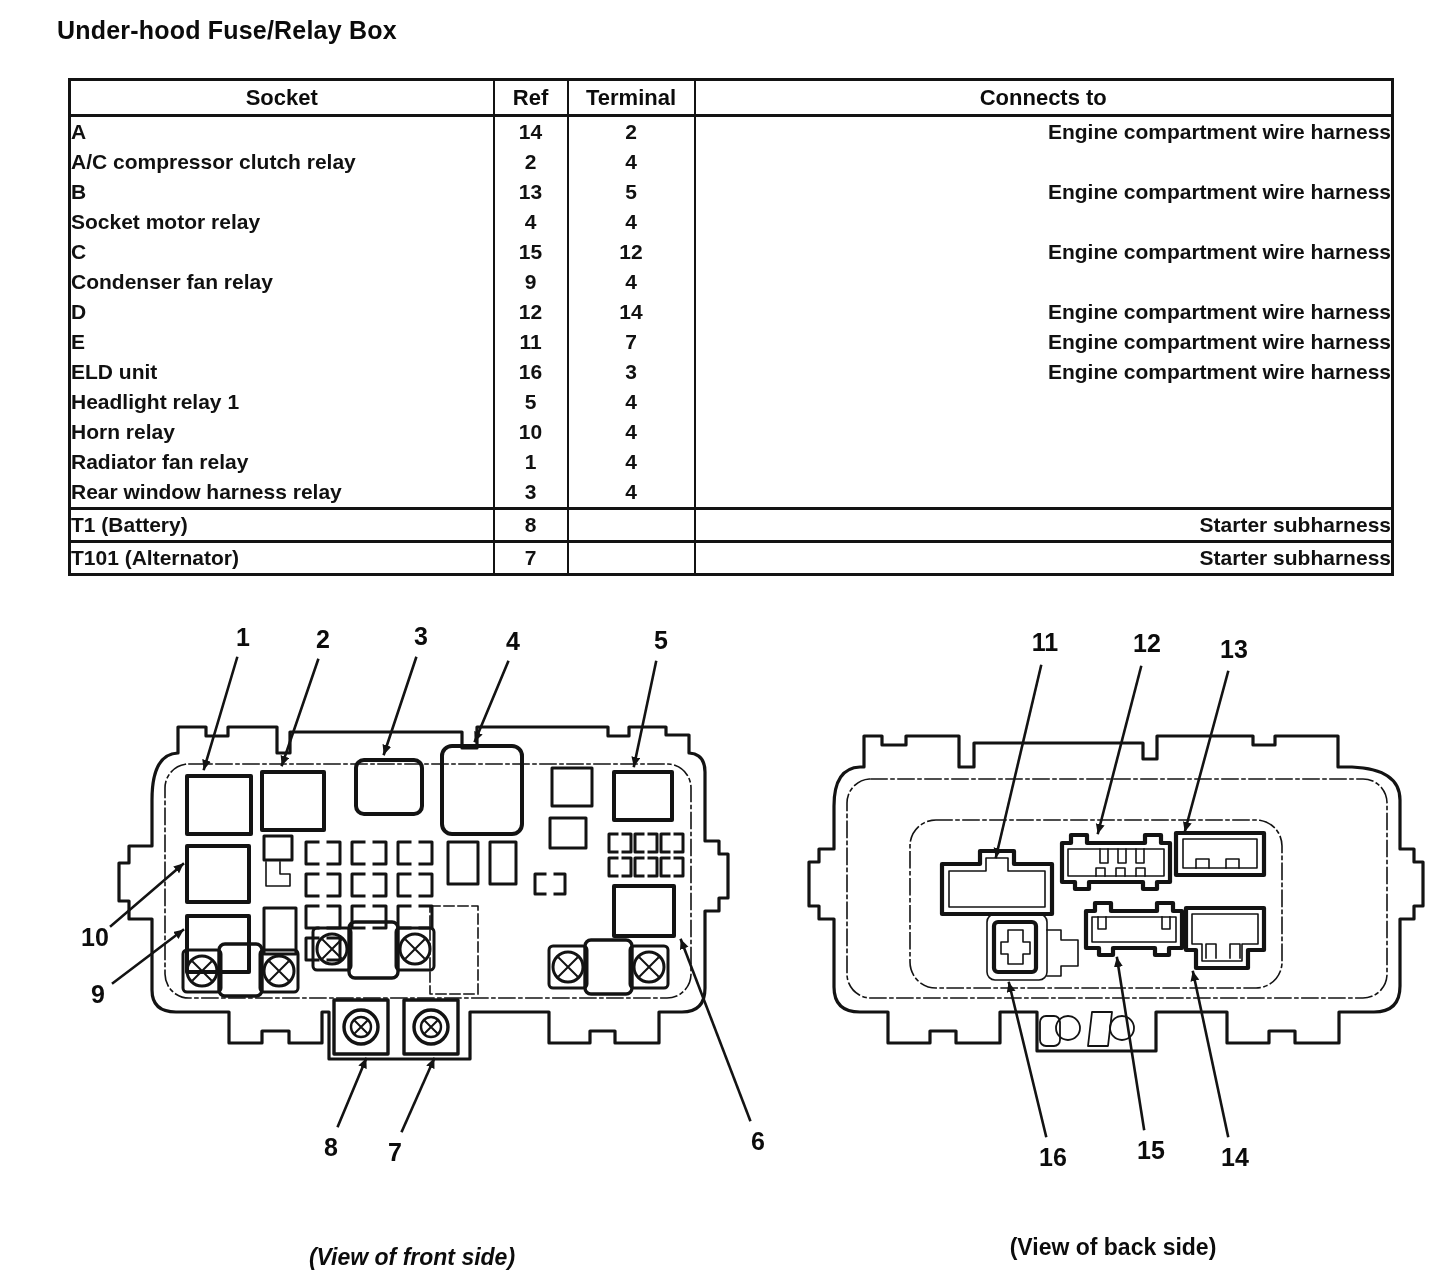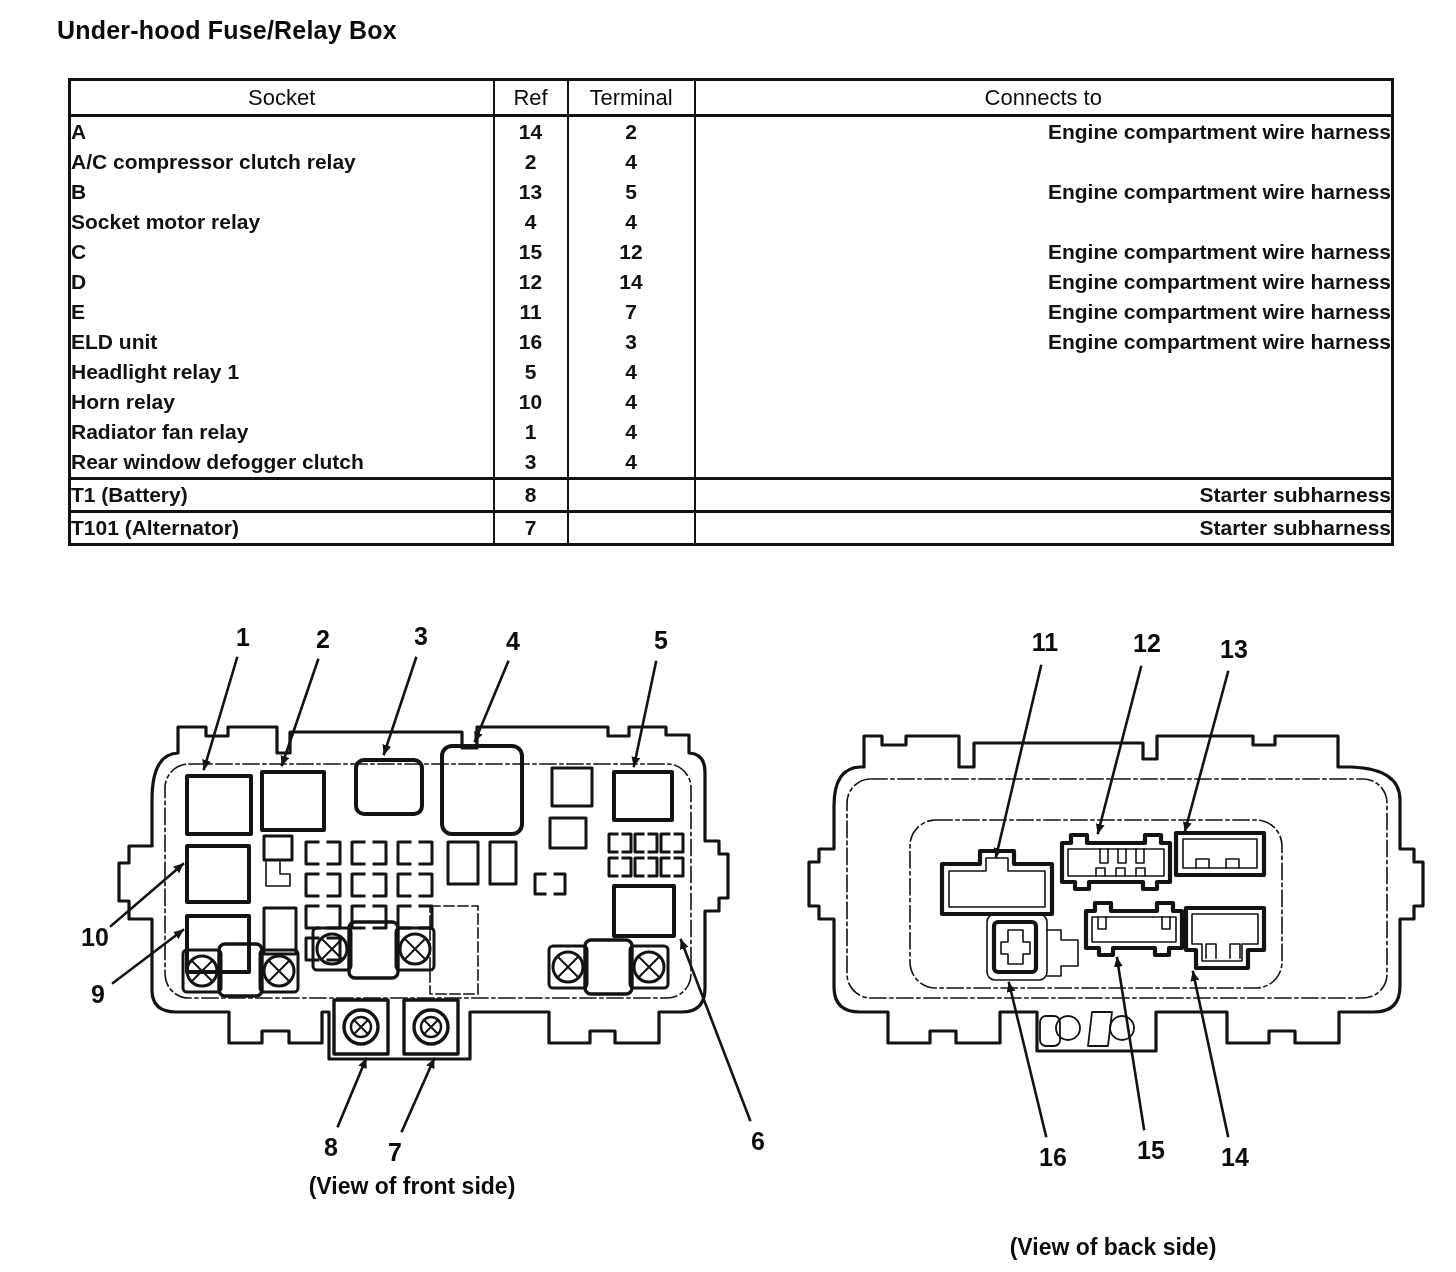--- a/index.html
+++ b/index.html
@@ -11,21 +11,21 @@
   .page-title{
     position:absolute;left:57px;top:16px;
     font-size:25px;font-weight:bold;letter-spacing:.2px;color:#0b0b0b;
   }
   table.fuse{
     position:absolute;left:68px;top:78px;width:1323px;
     border-collapse:collapse;table-layout:fixed;
     border:3px solid #131313;
   }
   table.fuse th{
-    height:33px;font-size:22px;font-weight:normal;text-align:center;
+    height:33px;font-size:22px;font-weight:bold;text-align:center;
     border-bottom:3px solid #131313;padding:0;color:#0c0c0c;
   }
   table.fuse td{
     height:30px;font-size:21px;font-weight:bold;padding:0;line-height:1.02;
     color:#111;white-space:nowrap;overflow:hidden;
   }
   .col-socket{width:424px;}
   .col-ref{width:74px;}
   .col-terminal{width:127px;}
   .col-connects{width:698px;}
@@ -34,21 +34,21 @@
   td.terminal{text-align:center;}
   td.connects{text-align:right;padding-left:15px;}
   th.ref,td.ref,th.terminal,td.terminal,th.connects,td.connects{
     border-left:2px solid #131313;
   }
   tr.sep td{border-top:3px solid #131313;}
   .diagram-caption{
     position:absolute;font-size:23px;font-weight:bold;color:#0c0c0c;
     transform:translateX(-50%);white-space:nowrap;
   }
-  #front-caption{left:412px;top:1173px;}
+  #front-caption{left:412px;top:1244px;font-style:italic;}
   #back-caption{left:1113px;top:1234px;}
   svg#diagram{position:absolute;left:0;top:0;}
   svg text.callout{font-family:"Liberation Sans",sans-serif;font-size:25px;font-weight:bold;fill:#0c0c0c;}
 </style>
 </head>
 <body>
 
 <div class="page-title">Under-hood Fuse/Relay Box</div>
 
 <table class="fuse">
@@ -91,20 +91,26 @@
         <td class="terminal">4</td>
         <td class="connects"></td>
       </tr>
       <tr>
         <td class="socket">C</td>
         <td class="ref">15</td>
         <td class="terminal">12</td>
         <td class="connects">Engine compartment wire harness</td>
       </tr>
       <tr>
+        <td class="socket">Condenser fan relay</td>
+        <td class="ref">9</td>
+        <td class="terminal">4</td>
+        <td class="connects"></td>
+      </tr>
+      <tr>
         <td class="socket">D</td>
         <td class="ref">12</td>
         <td class="terminal">14</td>
         <td class="connects">Engine compartment wire harness</td>
       </tr>
       <tr>
         <td class="socket">E</td>
         <td class="ref">11</td>
         <td class="terminal">7</td>
         <td class="connects">Engine compartment wire harness</td>
@@ -127,21 +133,21 @@
         <td class="terminal">4</td>
         <td class="connects"></td>
       </tr>
       <tr>
         <td class="socket">Radiator fan relay</td>
         <td class="ref">1</td>
         <td class="terminal">4</td>
         <td class="connects"></td>
       </tr>
       <tr>
-        <td class="socket">Rear window defogger clutch</td>
+        <td class="socket">Rear window harness relay</td>
         <td class="ref">3</td>
         <td class="terminal">4</td>
         <td class="connects"></td>
       </tr>
       <tr class="sep">
         <td class="socket">T1 (Battery)</td>
         <td class="ref">8</td>
         <td class="terminal"></td>
         <td class="connects">Starter subharness</td>
       </tr>

